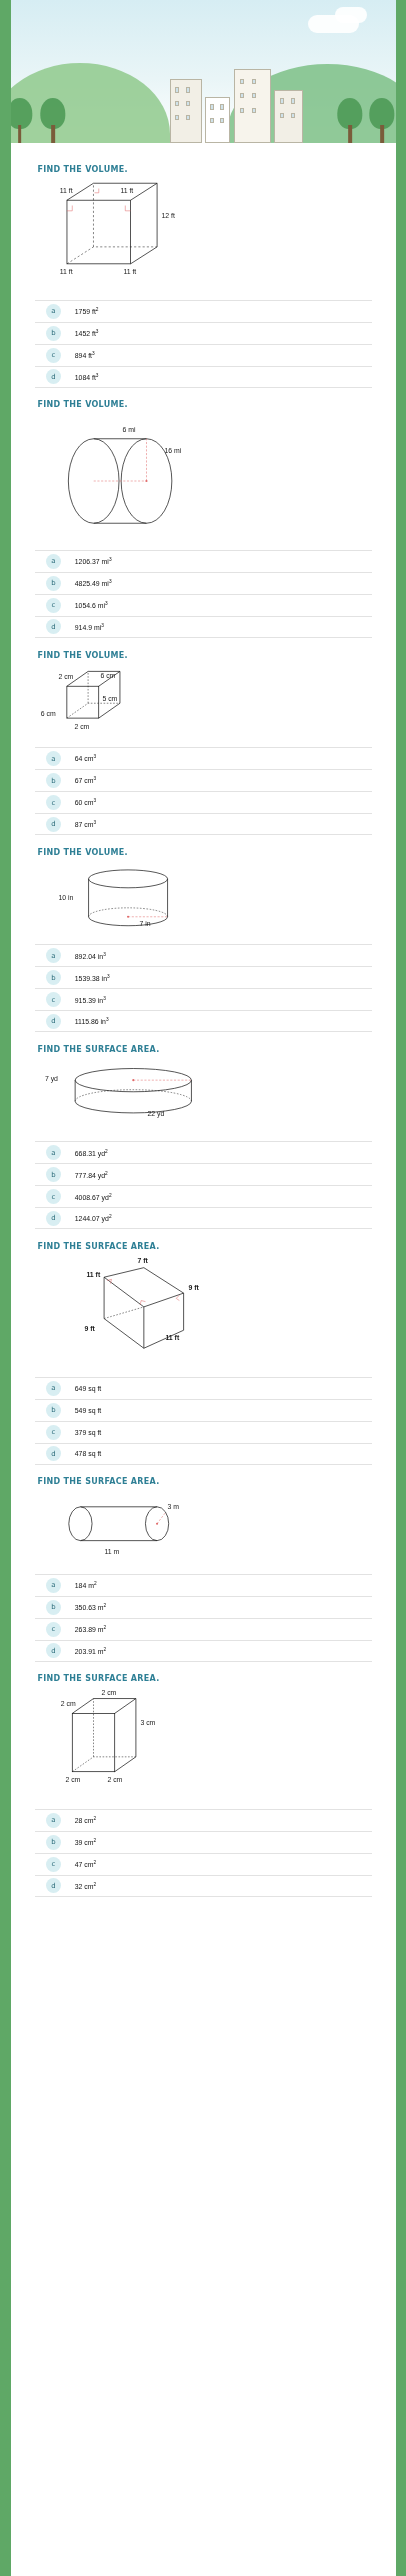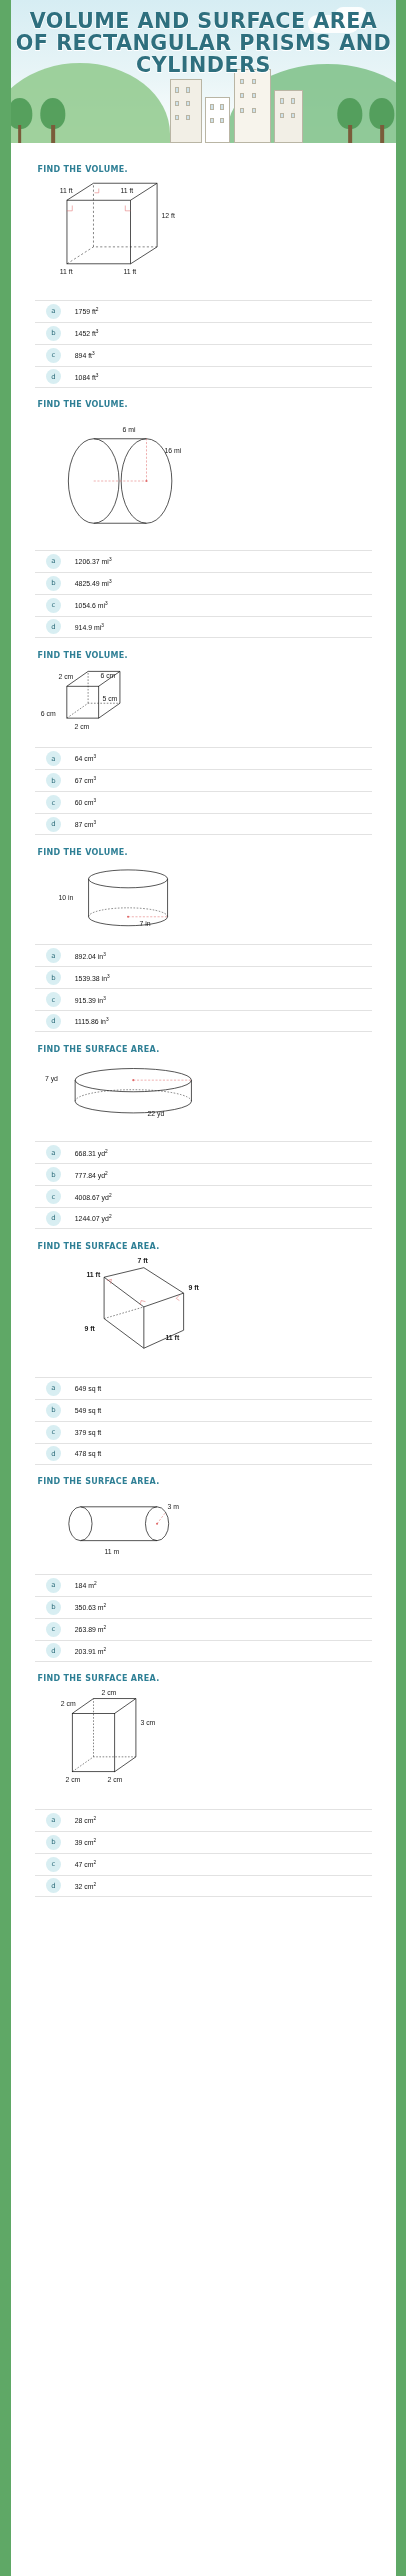--- a/index.html
+++ b/index.html
@@ -170,21 +170,20 @@
       </div>
     <div class="tree t3">
         <div class="leaf"></div>
         <div class="trunk"></div>
       </div>
     <div class="tree t4">
         <div class="leaf"></div>
         <div class="trunk"></div>
       </div>
 
-    <div class="title">Volume and Surface Area of Rectangular Prisms and Cylinders</div>
   </div>
 
   <div class="content">
 
     <div class="q-block">
       <div class="q-head">Find the volume.</div>
       <div class="figure">
         <svg width="223" height="114" viewBox="0 0 420 215">
           <g fill="none" stroke="#1a1a1a" stroke-width="1.4">
             <rect x="60" y="40" width="120" height="120"></rect>

